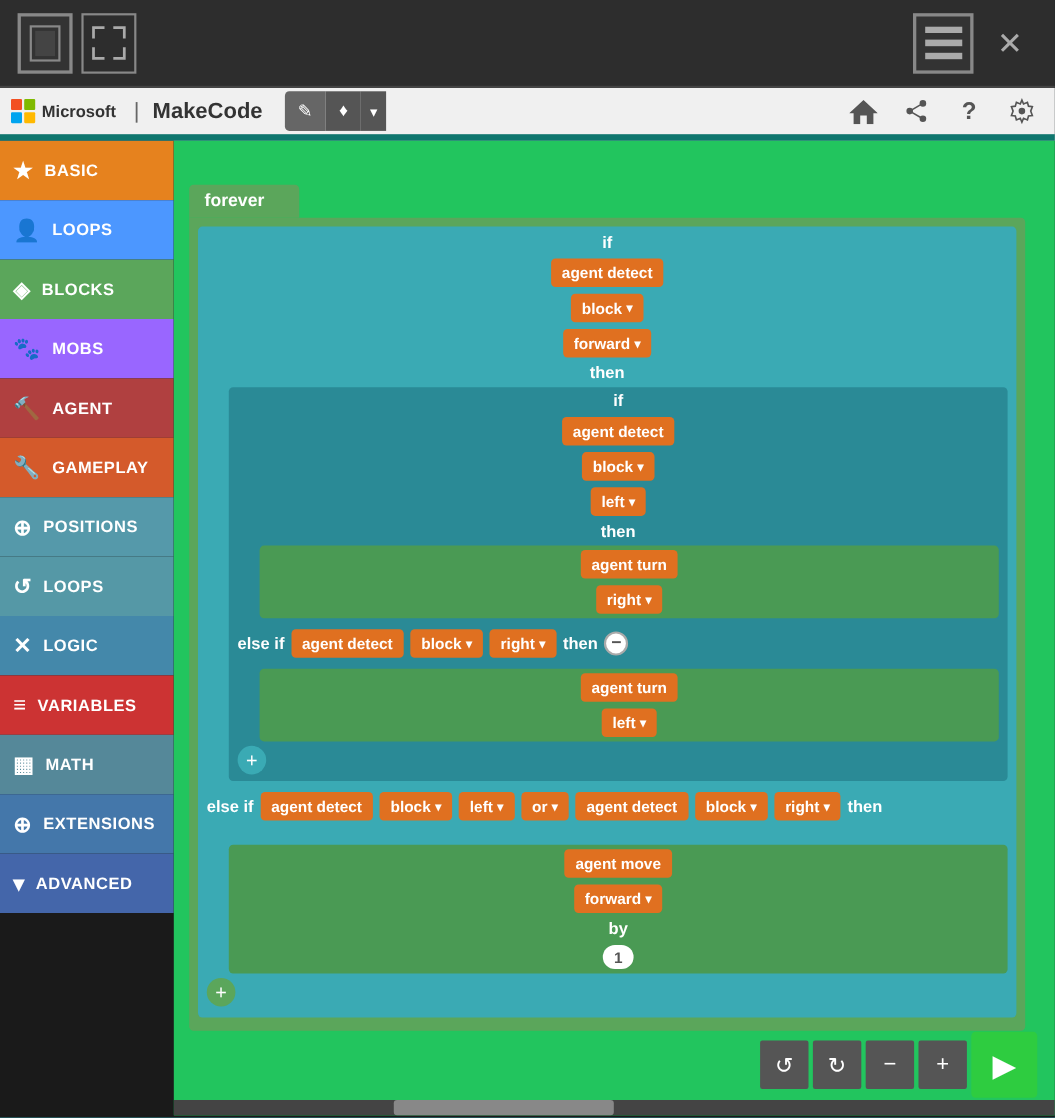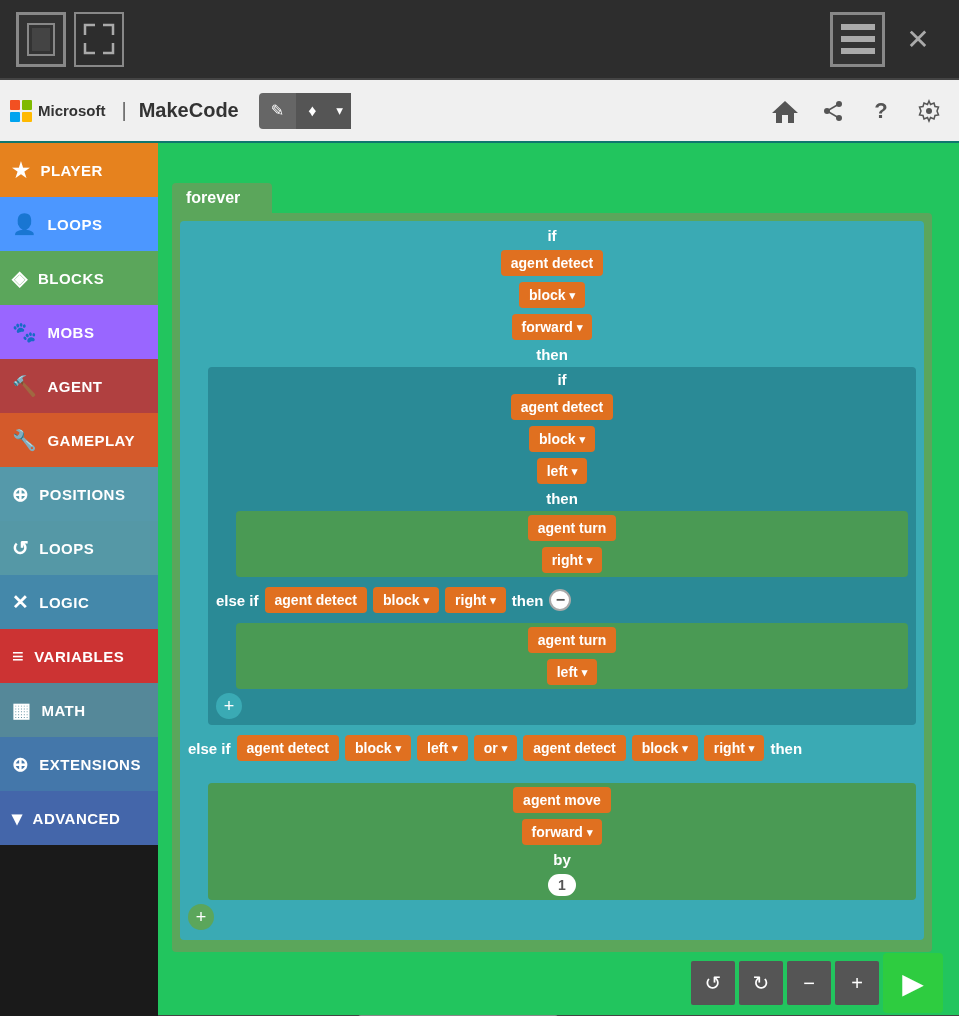--- a/index.html
+++ b/index.html
@@ -69,26 +69,26 @@
       align-items: center;
       justify-content: center;
       cursor: pointer;
       color: #aaa;
       font-size: 28px;
     }
 
     
     .menu-bar {
       background: #f0f0f0;
-      height: 63px;
+      height: 48px;
       display: flex;
       align-items: center;
       padding: 0 10px;
       gap: 8px;
-      border-bottom: 2px solid #0f766e;
+      border-bottom: 6px solid #0f766e;
     }
     .ms-logo {
       display: flex;
       align-items: center;
       gap: 6px;
       margin-right: 4px;
     }
     .ms-grid {
       display: grid;
       grid-template-columns: 1fr 1fr;
@@ -469,21 +469,21 @@
       </svg>
     </button>
   </div>
 </div>
 
 <div class="main-layout">
 
   <div class="sidebar">
     <div class="sidebar-item sidebar-basic">
       <span class="icon">★</span>
-      <span>PLAYER</span>
+      <span>BASIC</span>
     </div>
     <div class="sidebar-item sidebar-player">
       <span class="icon">👤</span>
       <span>LOOPS</span>
     </div>
     <div class="sidebar-item sidebar-blocks">
       <span class="icon">◈</span>
       <span>BLOCKS</span>
     </div>
     <div class="sidebar-item sidebar-mobs">

